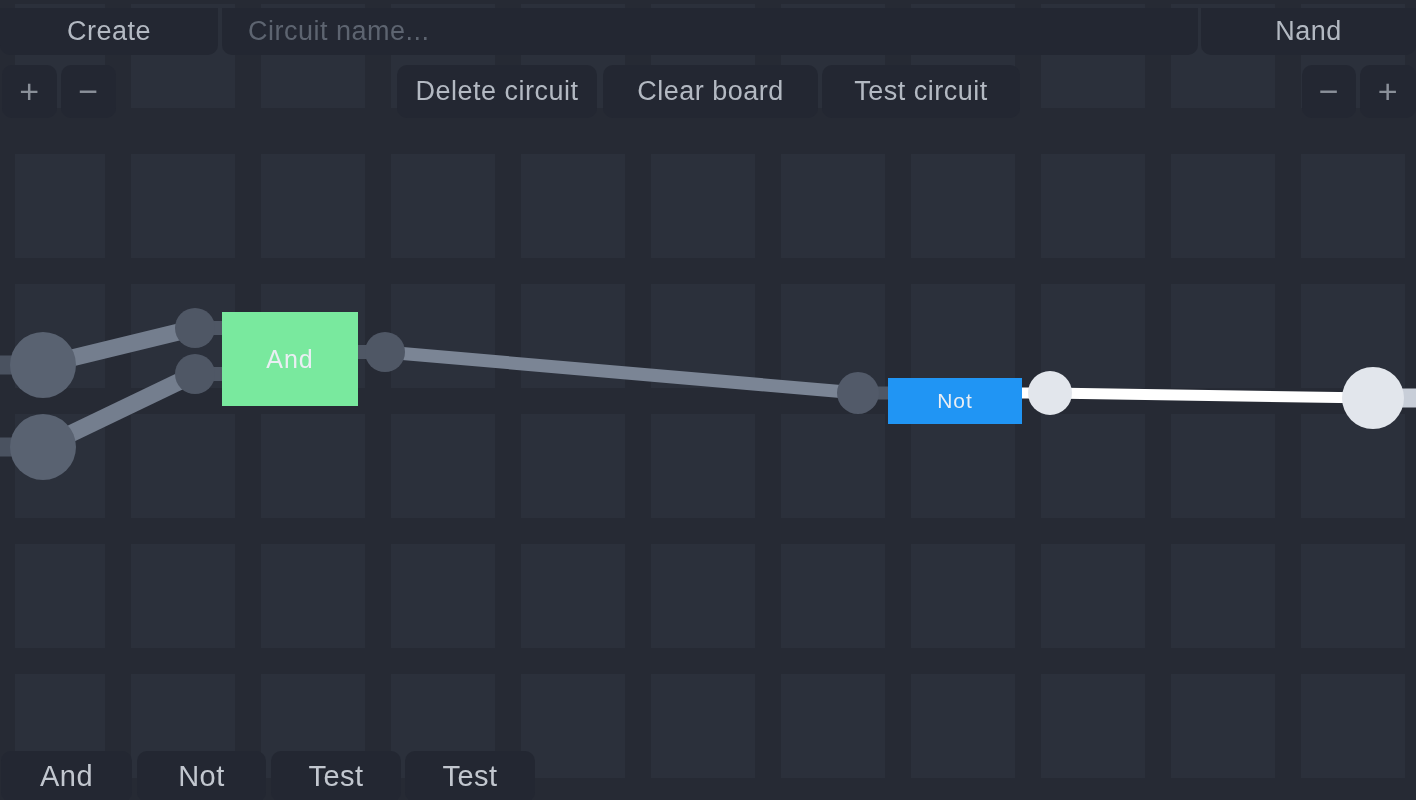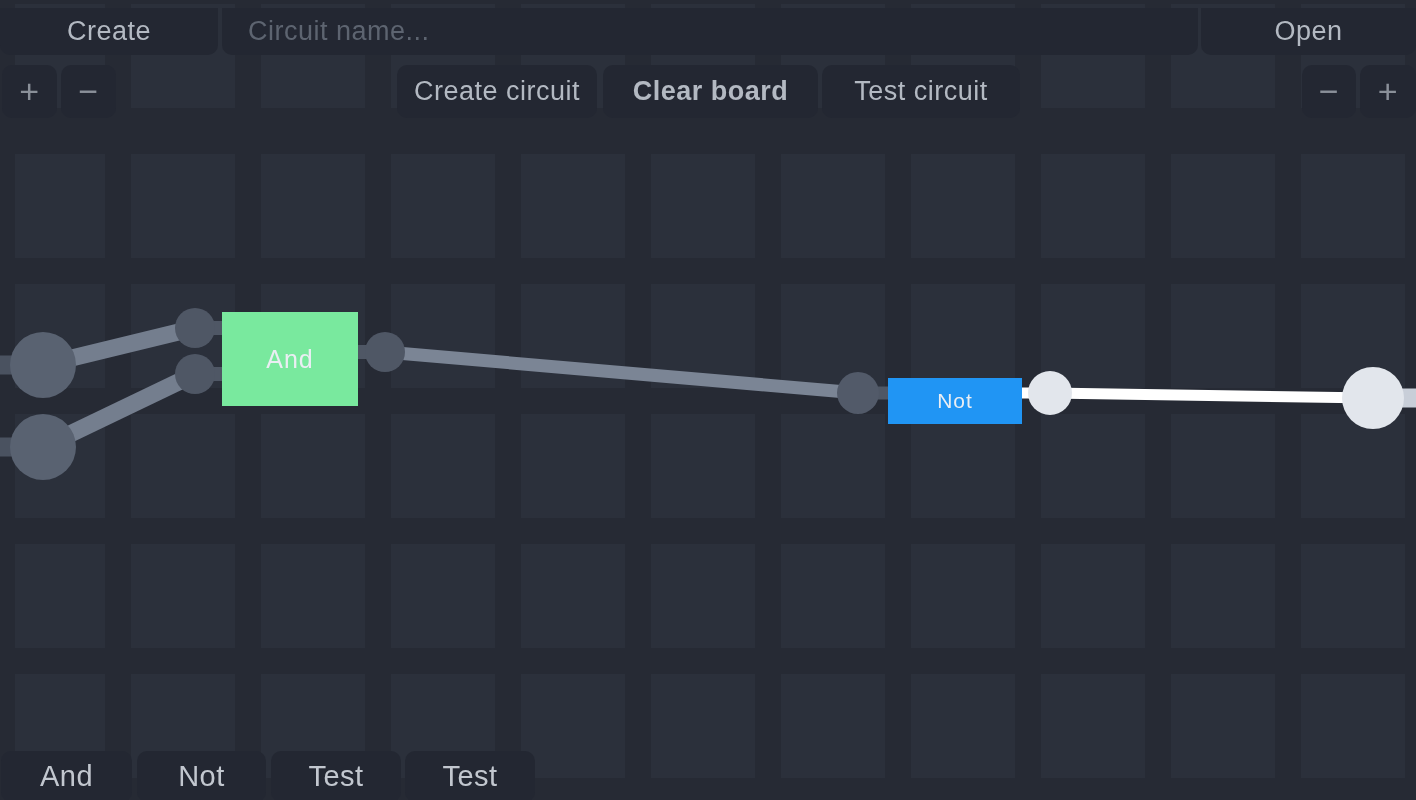--- a/index.html
+++ b/index.html
@@ -110,27 +110,27 @@
   <span>And</span>
 </div>
 <div class="abs gate gate-not ui-layer" style="left:888px; top:370px; width:134px; height:46px;">
   <span>Not</span>
 </div>
 
 <div class="abs btn btn-top ui-layer" style="left:0px; width:218px;">Create</div>
 
 <input class="abs circuit-input ui-layer" style="left: 222px; top: 0px; width: 976px; height: 47px;" placeholder="Circuit name...">
 
-<div class="abs btn btn-top ui-layer" style="left:1201px; width:215px;">Open</div>
+<div class="abs btn btn-top ui-layer" style="left:1201px; width:215px;">Nand</div>
 
 <div class="abs btn btn-row2 zoom-btn ui-layer" style="left:2px; width:55px;">+</div>
 <div class="abs btn btn-row2 zoom-btn ui-layer" style="left:61px; width:55px;">−</div>
 
-<div class="abs btn btn-row2 ui-layer" style="left:397px; width:200px;">Create circuit</div>
-<div class="abs btn btn-row2 ui-layer" style="left:603px; width:215px;font-weight:bold;">Clear board</div>
+<div class="abs btn btn-row2 ui-layer" style="left:397px; width:200px;">Delete circuit</div>
+<div class="abs btn btn-row2 ui-layer" style="left:603px; width:215px;">Clear board</div>
 <div class="abs btn btn-row2 ui-layer" style="left:822px; width:198px;">Test circuit</div>
 
 <div class="abs btn btn-row2 zoom-btn ui-layer" style="left:1302px; width:54px;">−</div>
 <div class="abs btn btn-row2 zoom-btn ui-layer" style="left:1360px; width:56px;">+</div>
 
 <div class="abs btn palette-btn ui-layer" style="left:1px; width:131px;">And</div>
 <div class="abs btn palette-btn ui-layer" style="left:137px; width:129px;">Not</div>
 <div class="abs btn palette-btn ui-layer" style="left:271px; width:130px;">Test</div>
 <div class="abs btn palette-btn ui-layer" style="left:405px; width:130px;">Test</div>
 

